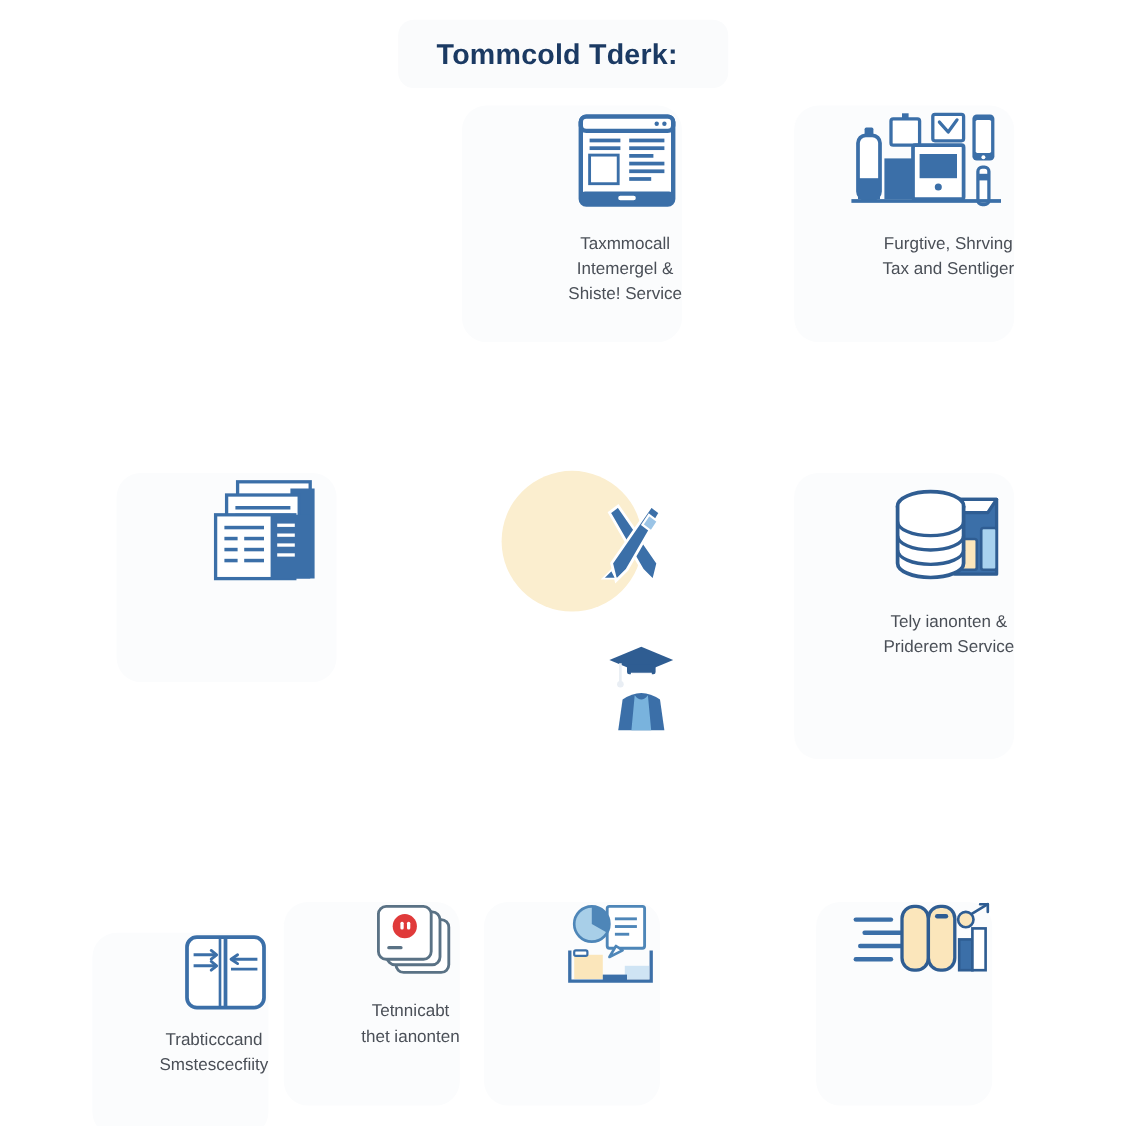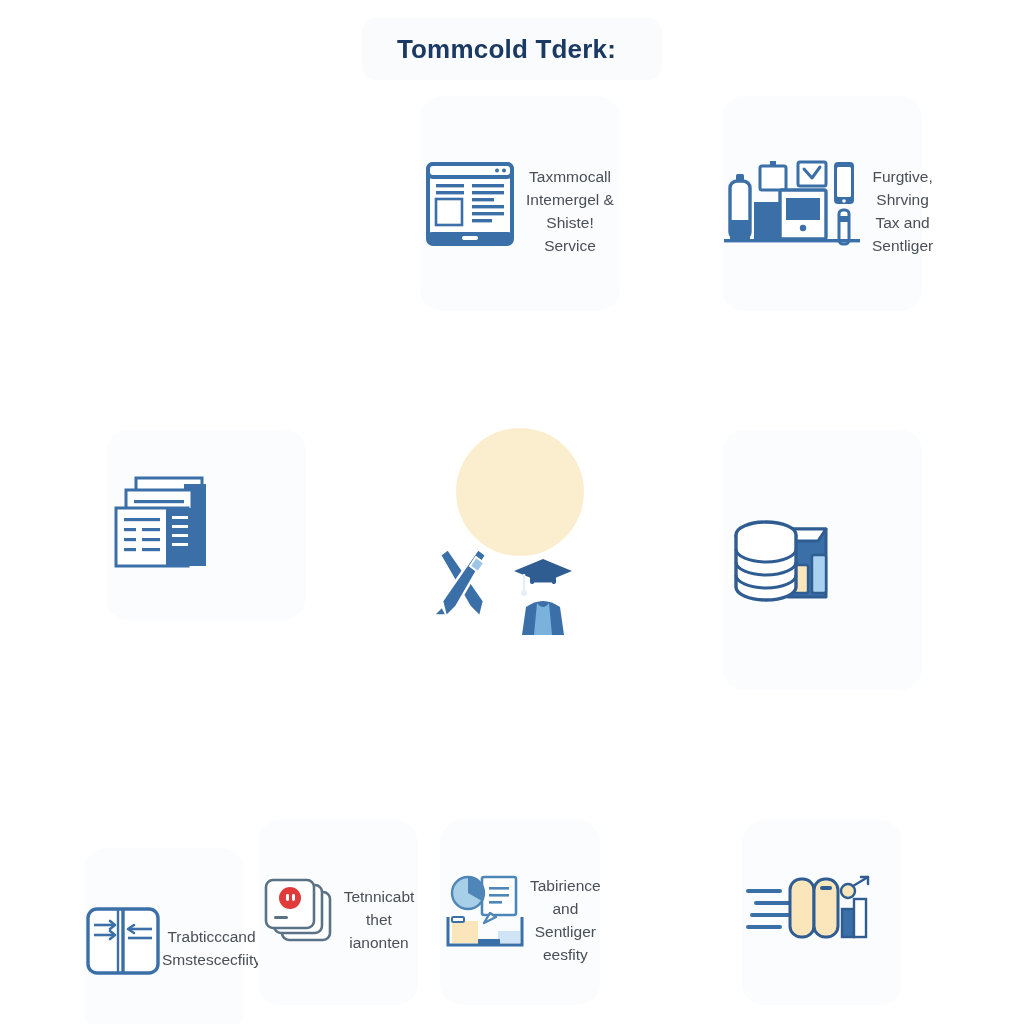--- a/index.html
+++ b/index.html
@@ -46,22 +46,22 @@
     color: #1b3a63;
     letter-spacing: 0.2px;
     line-height: 62px;
   }
 
   
   .cell {
     position: absolute;
     box-sizing: border-box;
     display: flex;
-    flex-direction: row;
-    align-items: center;
+    flex-direction: column;
+    align-items: flex-end;
   }
   .cell-bg {
     position: absolute;
     inset: 0;
     border-radius: 22px;
     background: #fbfcfd;
   }
   .icon-box {
     position: relative;
     display: flex;
@@ -249,20 +249,22 @@
         <rect x="72" y="60" width="14" height="28" rx="2" fill="#fbe6bb" stroke="#2f5d92" stroke-width="2.4"></rect>
         <rect x="90" y="50" width="14" height="38" rx="2" fill="#a8d2ef" stroke="#2f5d92" stroke-width="2.4"></rect>
 
         <ellipse cx="44" cy="30" rx="30" ry="13" fill="#ffffff" stroke="#2f5d92" stroke-width="3.4"></ellipse>
         <path d="M14 30 v52 a30 13 0 0 0 60 0 V30" fill="#ffffff" stroke="#2f5d92" stroke-width="3.4"></path>
         <path d="M14 44 a30 13 0 0 0 60 0" fill="none" stroke="#2f5d92" stroke-width="3"></path>
         <path d="M14 57 a30 13 0 0 0 60 0" fill="none" stroke="#2f5d92" stroke-width="3"></path>
         <path d="M14 70 a30 13 0 0 0 60 0" fill="none" stroke="#2f5d92" stroke-width="3"></path>
       </svg>
     </div>
+    <div class="label">Tely ianonten &amp;
+Priderem Service</div>
   </div>
 
   <div class="cell" id="cell-r3c1">
     <div class="cell-bg"></div>
     <div class="icon-box">
       <svg width="78" height="72" viewBox="0 0 78 72">
         <rect x="4" y="4" width="70" height="64" rx="9" fill="#ffffff" stroke="#3b6fa8" stroke-width="3.4"></rect>
         <line x1="39" y1="4" x2="39" y2="68" stroke="#3b6fa8" stroke-width="3.4"></line>
         <line x1="34" y1="4" x2="34" y2="68" stroke="#3b6fa8" stroke-width="2.4"></line>
 
@@ -311,22 +313,20 @@
         <circle cx="28" cy="20" r="16" fill="#a8cfe8" stroke="#4e86b8" stroke-width="2.4"></circle>
         <path d="M28 20 L28 4 A16 16 0 0 1 42 28 Z" fill="#4e86b8"></path>
 
         <path d="M8 44 L8 72 L82 72 L82 44" fill="none" stroke="#3b6fa8" stroke-width="3"></path>
         <rect x="12" y="48" width="26" height="22" fill="#fbe6bb"></rect>
         <rect x="12" y="44" width="12" height="5" rx="1.5" fill="#ffffff" stroke="#3b6fa8" stroke-width="2"></rect>
         <rect x="58" y="58" width="22" height="12" fill="#cfe4f4"></rect>
         <rect x="38" y="66" width="22" height="5" fill="#3b6fa8"></rect>
       </svg>
     </div>
-    <div class="label">Tabirience and
-Sentliger eesfity</div>
   </div>
 
   <div class="cell" id="cell-r3c4">
     <div class="cell-bg"></div>
     <div class="icon-box">
       <svg width="130" height="76" viewBox="0 0 130 76">
 
         <line x1="6" y1="16" x2="38" y2="16" stroke="#3b6fa8" stroke-width="4" stroke-linecap="round"></line>
         <line x1="14" y1="28" x2="52" y2="28" stroke="#3b6fa8" stroke-width="4" stroke-linecap="round"></line>
         <line x1="10" y1="40" x2="52" y2="40" stroke="#3b6fa8" stroke-width="4" stroke-linecap="round"></line>

